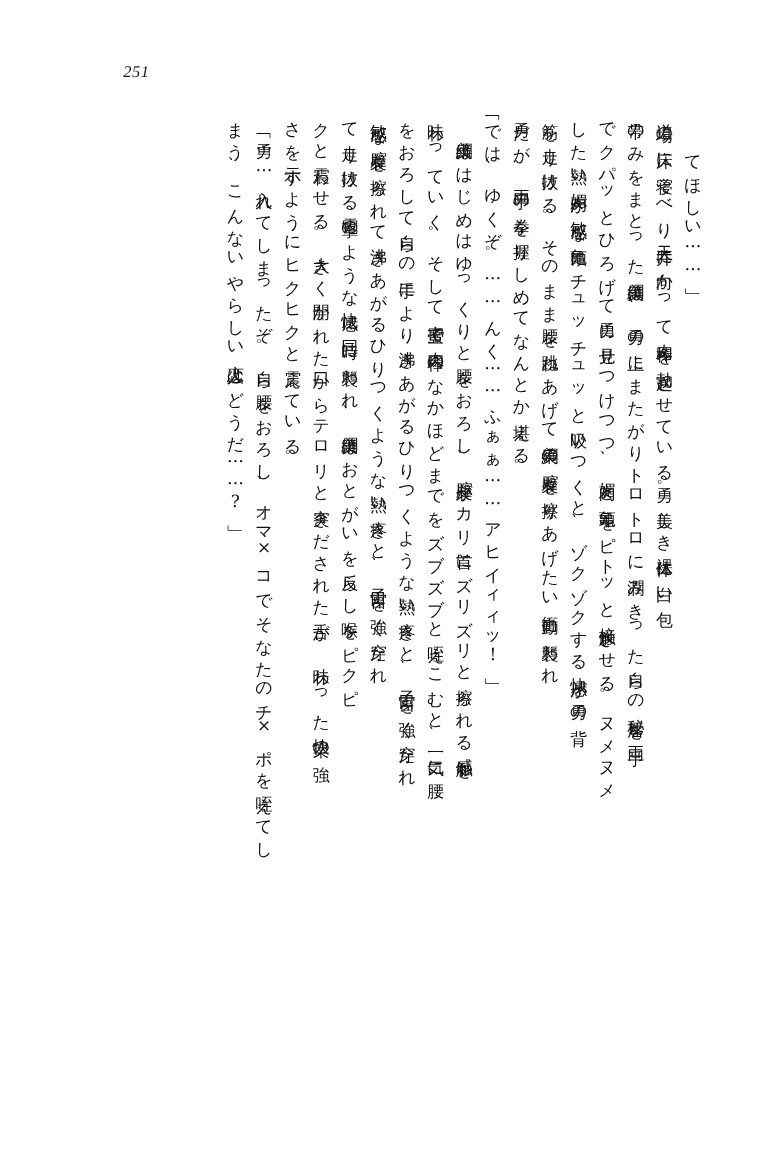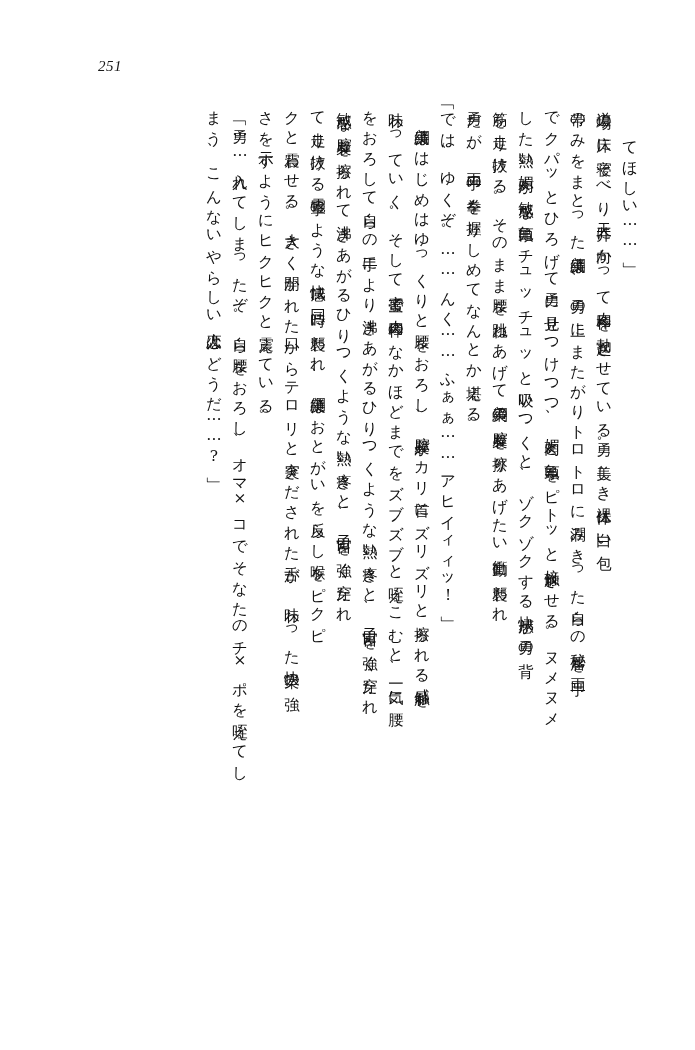--- a/index.html
+++ b/index.html
@@ -21,21 +21,21 @@
     left: 0;
     top: 0;
     width: 695px;
     height: 1050px;
     background: #ffffff;
   }
 
   
   #page-number {
     position: absolute;
-    left: 98px;
+    left: 112px;
     top: 58px;
     font-size: 15px;
     letter-spacing: 0.5px;
     color: #1a1a1a;
     font-family: "Liberation Serif", "DejaVu Serif", serif;
     font-style: italic;
     text-align: center;
   }
 
   

